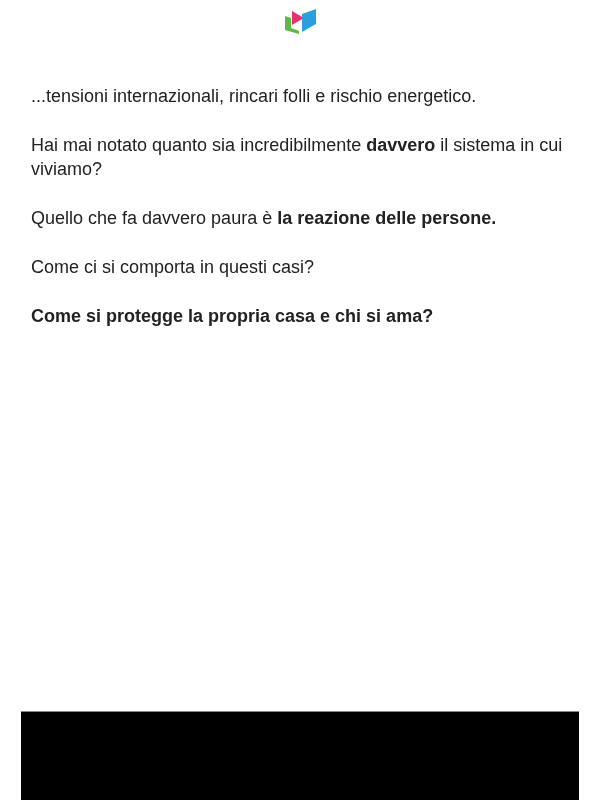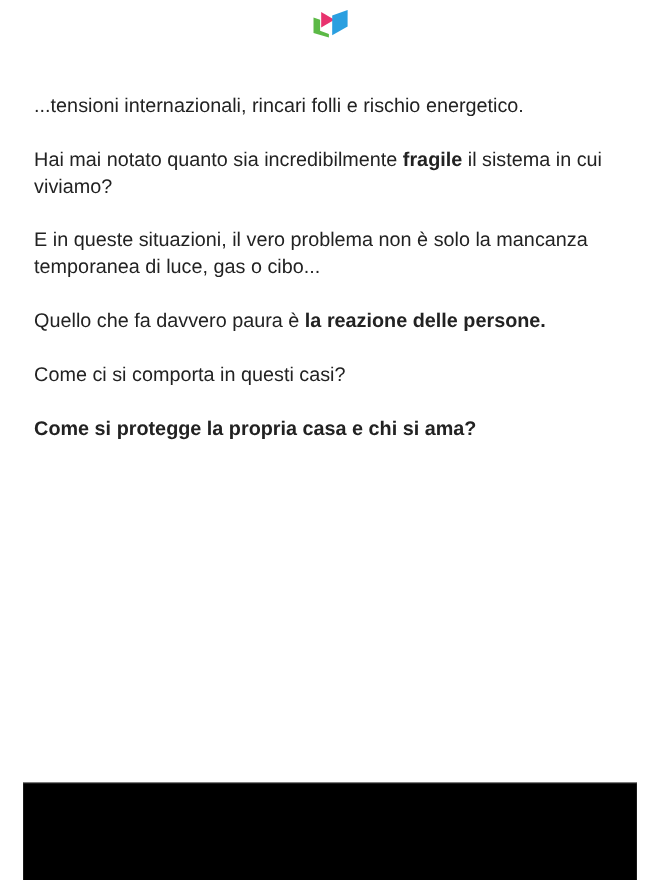--- a/index.html
+++ b/index.html
@@ -17,20 +17,19 @@
 <div class="logo">
   <svg width="36" height="28" viewBox="0 0 36 28">
     <polygon points="3,12 9,14 9,24 17,27 17,30 3,26" fill="#5cb946" transform="translate(0,-4)"></polygon>
     <polygon points="10,3 22,10 10,17" fill="#e8336e"></polygon>
     <polygon points="20,6 34,1 34,16 20,24" fill="#2a9fe0"></polygon>
   </svg>
 </div>
 
 <div class="content" id="content">
     <p><span>...tensioni internazionali, rincari folli e rischio energetico.</span></p>
-    <p><span>Hai mai notato quanto sia incredibilmente </span><b>fragile</b><span> il sistema in cui viviamo?</span></p>
-    <p><span>E in queste situazioni, il vero problema non è solo la mancanza temporanea di luce, gas o cibo...</span></p>
+    <p><span>Hai mai notato quanto sia incredibilmente </span><b>davvero</b><span> il sistema in cui viviamo?</span></p>
     <p><span>Quello che fa davvero paura è </span><b>la reazione delle persone.</b></p>
     <p><span>Come ci si comporta in questi casi?</span></p>
     <p><b>Come si protegge la propria casa e chi si ama?</b></p>
   </div>
 
 <div class="video"></div>
 
 </body></html>

